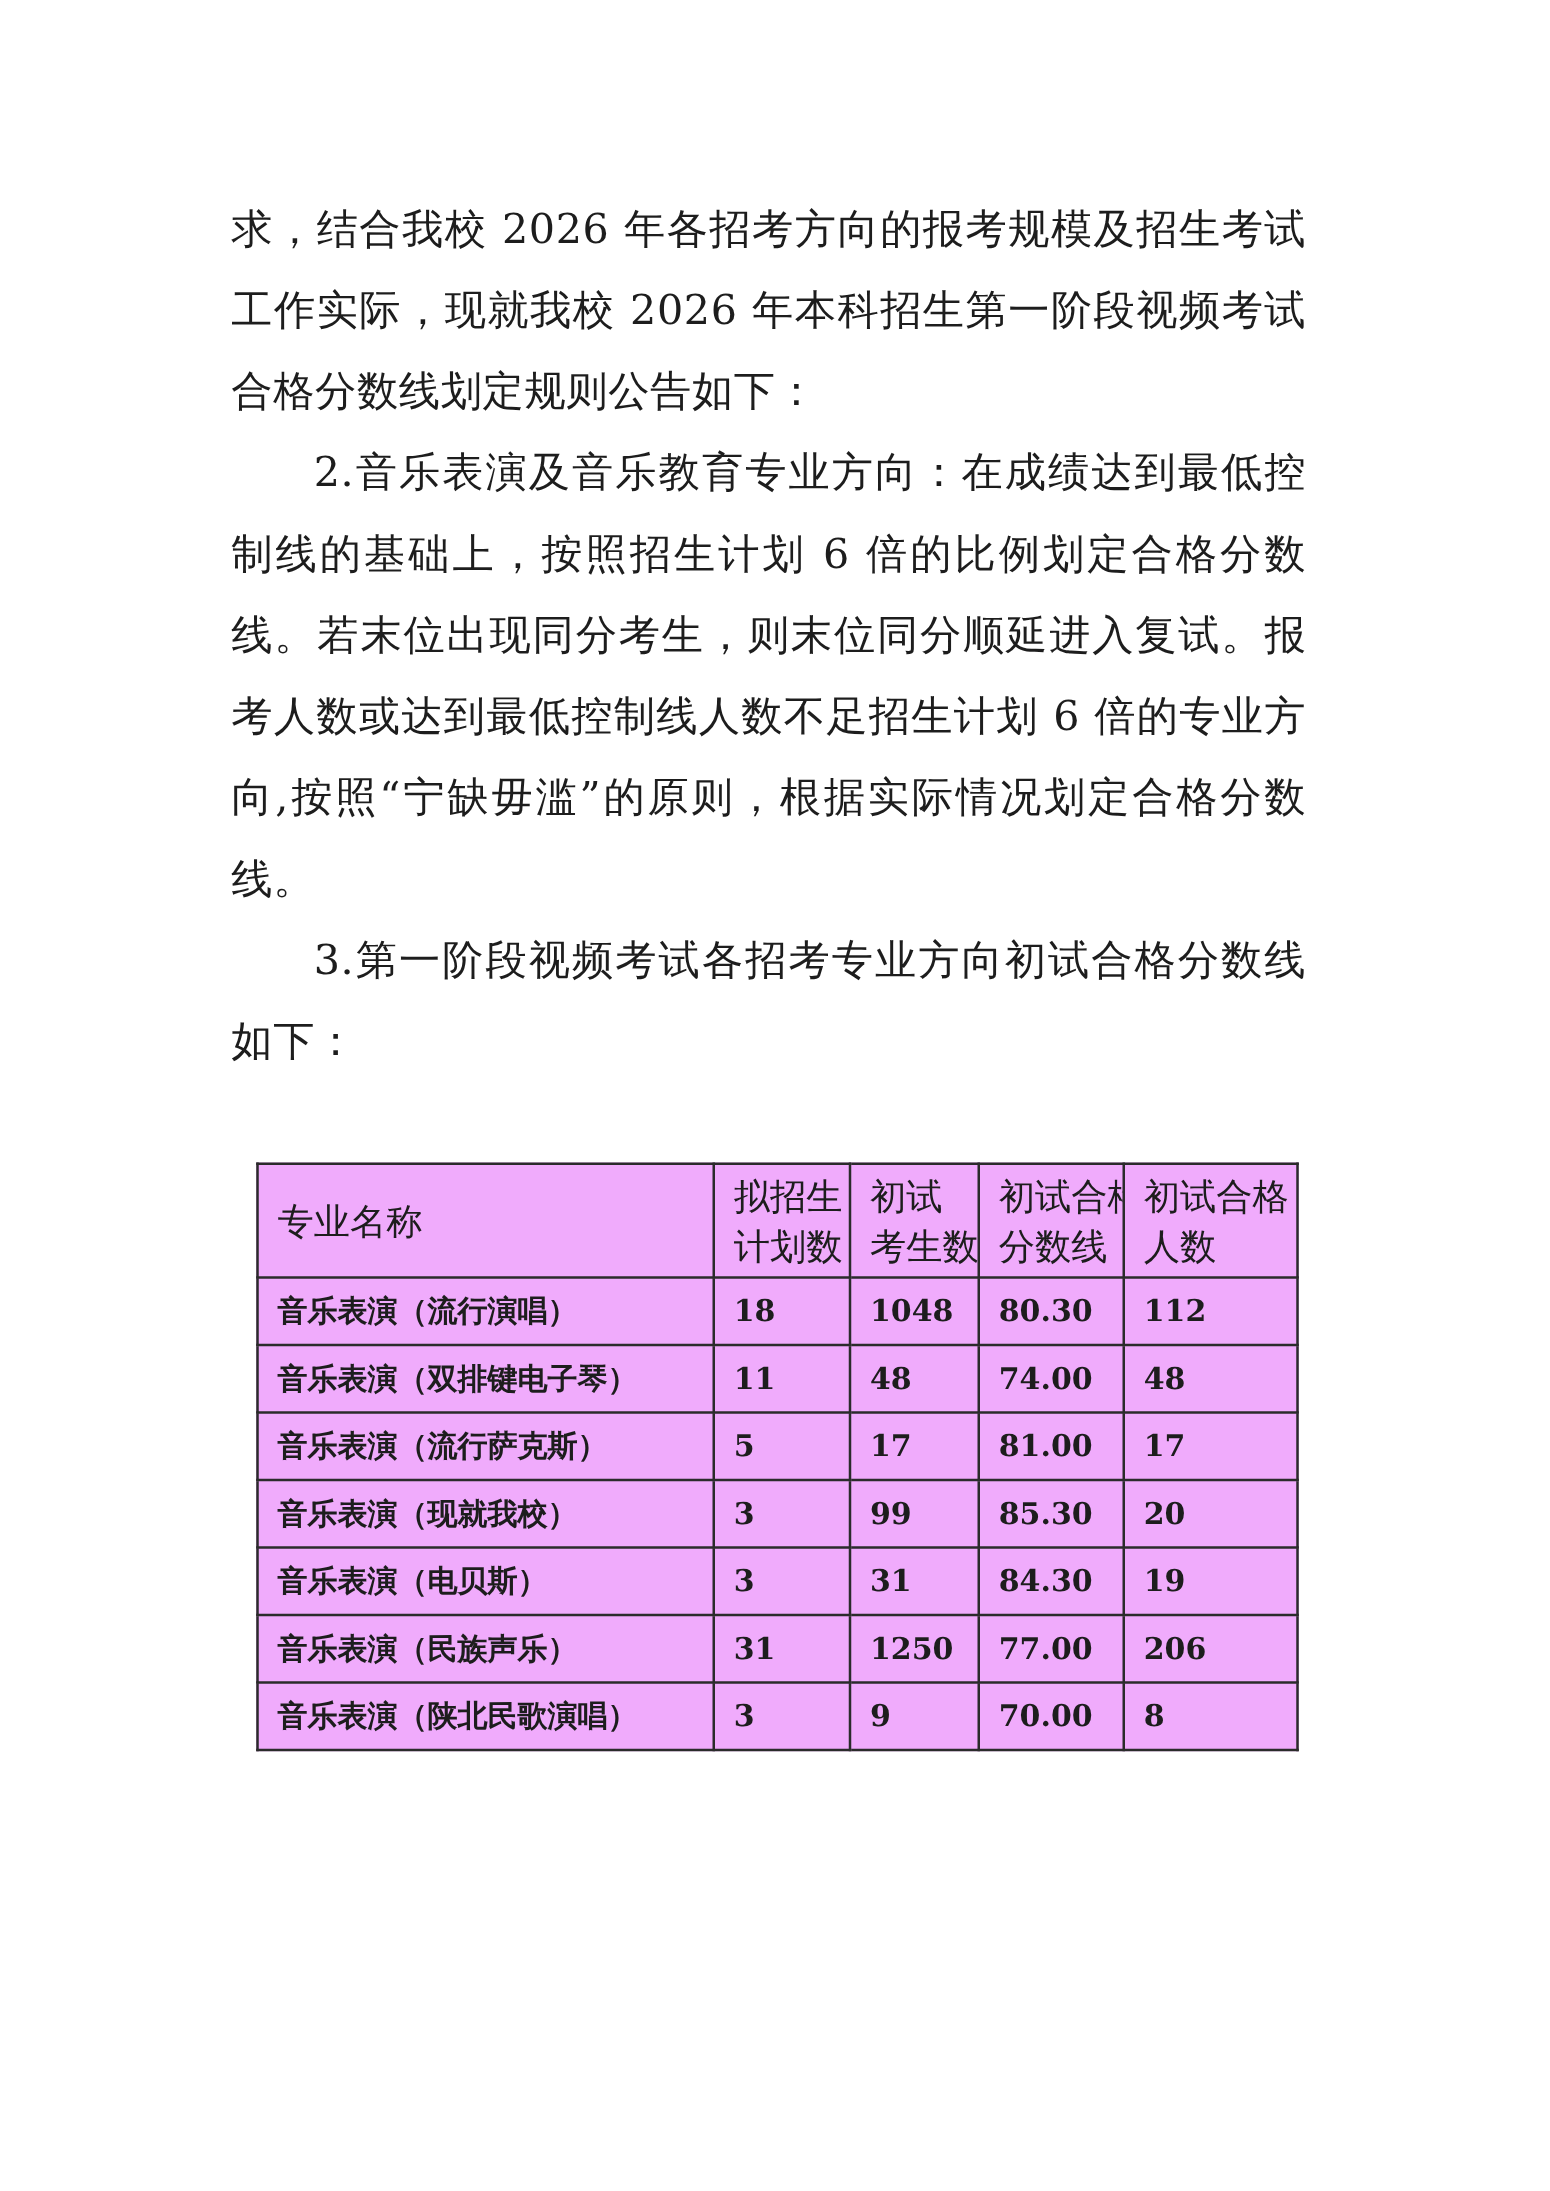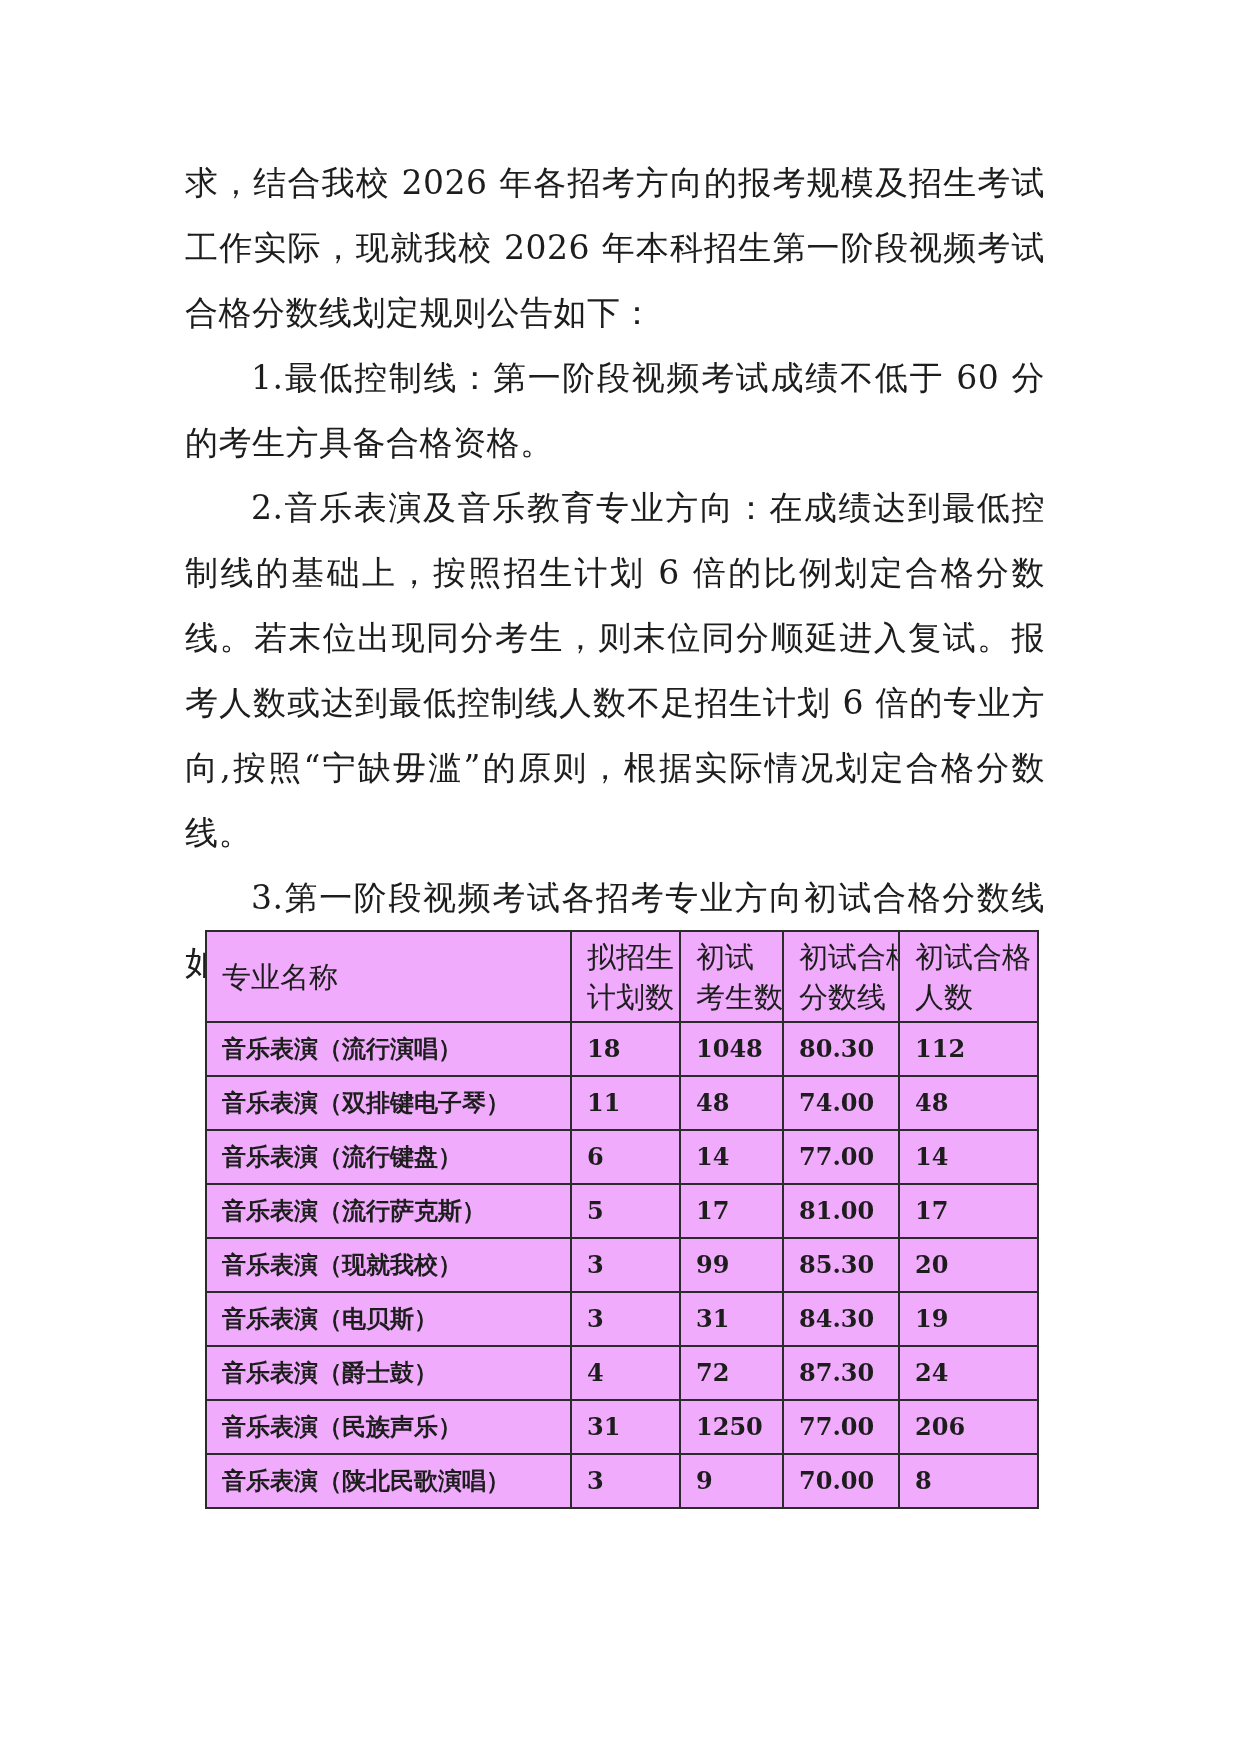--- a/index.html
+++ b/index.html
@@ -59,21 +59,20 @@
     font-weight: bold;
   }
 </style>
 </head>
 <body>
 
 <div class="page">
 
   <div class="body-text">
     <p>求，结合我校 2026 年各招考方向的报考规模及招生考试工作实际，现就我校 2026 年本科招生第一阶段视频考试合格分数线划定规则公告如下：</p>
-    <p class="indent">1.最低控制线：第一阶段视频考试成绩不低于 60 分的考生方具备合格资格。</p>
     <p class="indent">2.音乐表演及音乐教育专业方向：在成绩达到最低控制线的基础上，按照招生计划 6 倍的比例划定合格分数线。若末位出现同分考生，则末位同分顺延进入复试。报考人数或达到最低控制线人数不足招生计划 6 倍的专业方向,按照“宁缺毋滥”的原则，根据实际情况划定合格分数线。</p>
     <p class="indent">3.第一阶段视频考试各招考专业方向初试合格分数线如下：</p>
   </div>
 
   <table class="score-table">
     <colgroup>
         <col style="width: 365px;">
         <col style="width: 109px;">
         <col style="width: 103px;">
         <col style="width: 116px;">
@@ -111,27 +110,20 @@
           <td>112</td>
         </tr>
         <tr>
           <td>音乐表演（双排键电子琴）</td>
           <td>11</td>
           <td>48</td>
           <td>74.00</td>
           <td>48</td>
         </tr>
         <tr>
-          <td>音乐表演（流行键盘）</td>
-          <td>6</td>
-          <td>14</td>
-          <td>77.00</td>
-          <td>14</td>
-        </tr>
-        <tr>
           <td>音乐表演（流行萨克斯）</td>
           <td>5</td>
           <td>17</td>
           <td>81.00</td>
           <td>17</td>
         </tr>
         <tr>
           <td>音乐表演（现就我校）</td>
           <td>3</td>
           <td>99</td>
@@ -139,27 +131,20 @@
           <td>20</td>
         </tr>
         <tr>
           <td>音乐表演（电贝斯）</td>
           <td>3</td>
           <td>31</td>
           <td>84.30</td>
           <td>19</td>
         </tr>
         <tr>
-          <td>音乐表演（爵士鼓）</td>
-          <td>4</td>
-          <td>72</td>
-          <td>87.30</td>
-          <td>24</td>
-        </tr>
-        <tr>
           <td>音乐表演（民族声乐）</td>
           <td>31</td>
           <td>1250</td>
           <td>77.00</td>
           <td>206</td>
         </tr>
         <tr>
           <td>音乐表演（陕北民歌演唱）</td>
           <td>3</td>
           <td>9</td>

